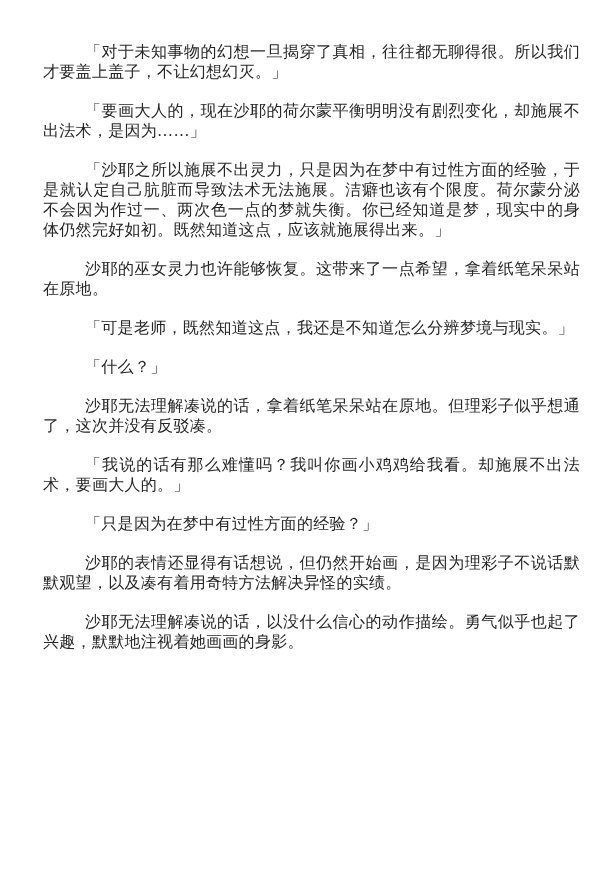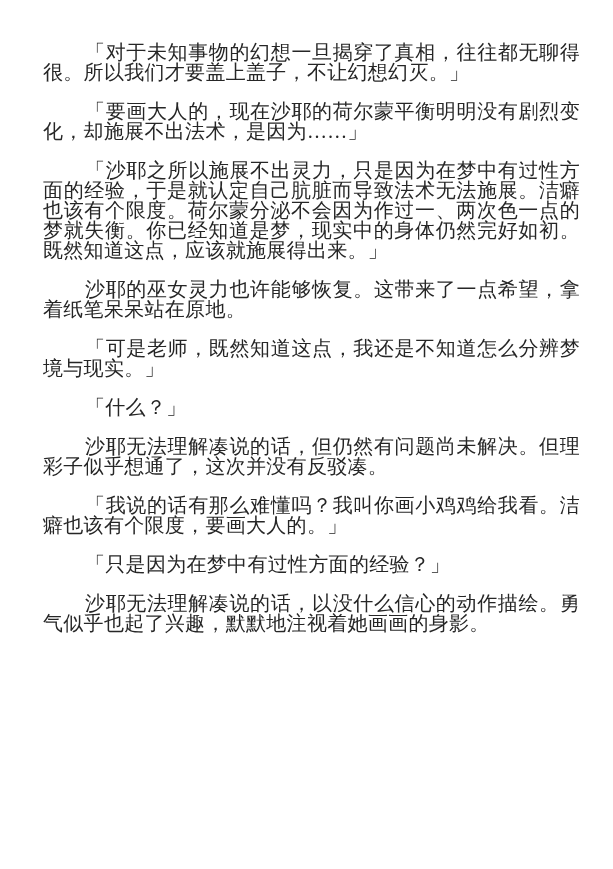--- a/index.html
+++ b/index.html
@@ -8,21 +8,21 @@
     background: #ffffff;
   }
   .page {
     box-sizing: border-box;
     width: 613px;
     height: 869px;
     overflow: hidden;
     background: #ffffff;
     padding: 23px 33px 0 43px;
     font-family: "Liberation Serif", "DejaVu Serif", serif;
-    font-size: 20px;
+    font-size: 16px;
     line-height: 20px;
     letter-spacing: 0.3px;
     color: #262626;
     text-align: justify;
   }
   .para {
     margin: 19px 0;
     text-indent: 42px;
     word-break: break-all;
   }
@@ -30,17 +30,18 @@
 </head>
 <body>
 
 <div class="page" style="background: rgb(255, 255, 255); color: rgb(38, 38, 38);">
   <p class="para">「对于未知事物的幻想一旦揭穿了真相，往往都无聊得很。所以我们才要盖上盖子，不让幻想幻灭。」</p>
   <p class="para">「要画大人的，现在沙耶的荷尔蒙平衡明明没有剧烈变化，却施展不出法术，是因为……」</p>
   <p class="para">「沙耶之所以施展不出灵力，只是因为在梦中有过性方面的经验，于是就认定自己肮脏而导致法术无法施展。洁癖也该有个限度。荷尔蒙分泌不会因为作过一、两次色一点的梦就失衡。你已经知道是梦，现实中的身体仍然完好如初。既然知道这点，应该就施展得出来。」</p>
   <p class="para">沙耶的巫女灵力也许能够恢复。这带来了一点希望，拿着纸笔呆呆站在原地。</p>
   <p class="para">「可是老师，既然知道这点，我还是不知道怎么分辨梦境与现实。」</p>
   <p class="para">「什么？」</p>
-  <p class="para">沙耶无法理解凑说的话，但仍然有问题尚未解决。但理彩子似乎想通了，这次并没有反驳凑。</p>
-  <p class="para">「我说的话有那么难懂吗？我叫你画小鸡鸡给我看。洁癖也该有个限度，要画大人的。」</p>
+  <p class="para">沙耶无法理解凑说的话，拿着纸笔呆呆站在原地。但理彩子似乎想通了，这次并没有反驳凑。</p>
+  <p class="para">「我说的话有那么难懂吗？我叫你画小鸡鸡给我看。却施展不出法术，要画大人的。」</p>
   <p class="para">「只是因为在梦中有过性方面的经验？」</p>
+  <p class="para">沙耶的表情还显得有话想说，但仍然开始画，是因为理彩子不说话默默观望，以及凑有着用奇特方法解决异怪的实绩。</p>
   <p class="para">沙耶无法理解凑说的话，以没什么信心的动作描绘。勇气似乎也起了兴趣，默默地注视着她画画的身影。</p>
 </div>
 
 </body></html>

